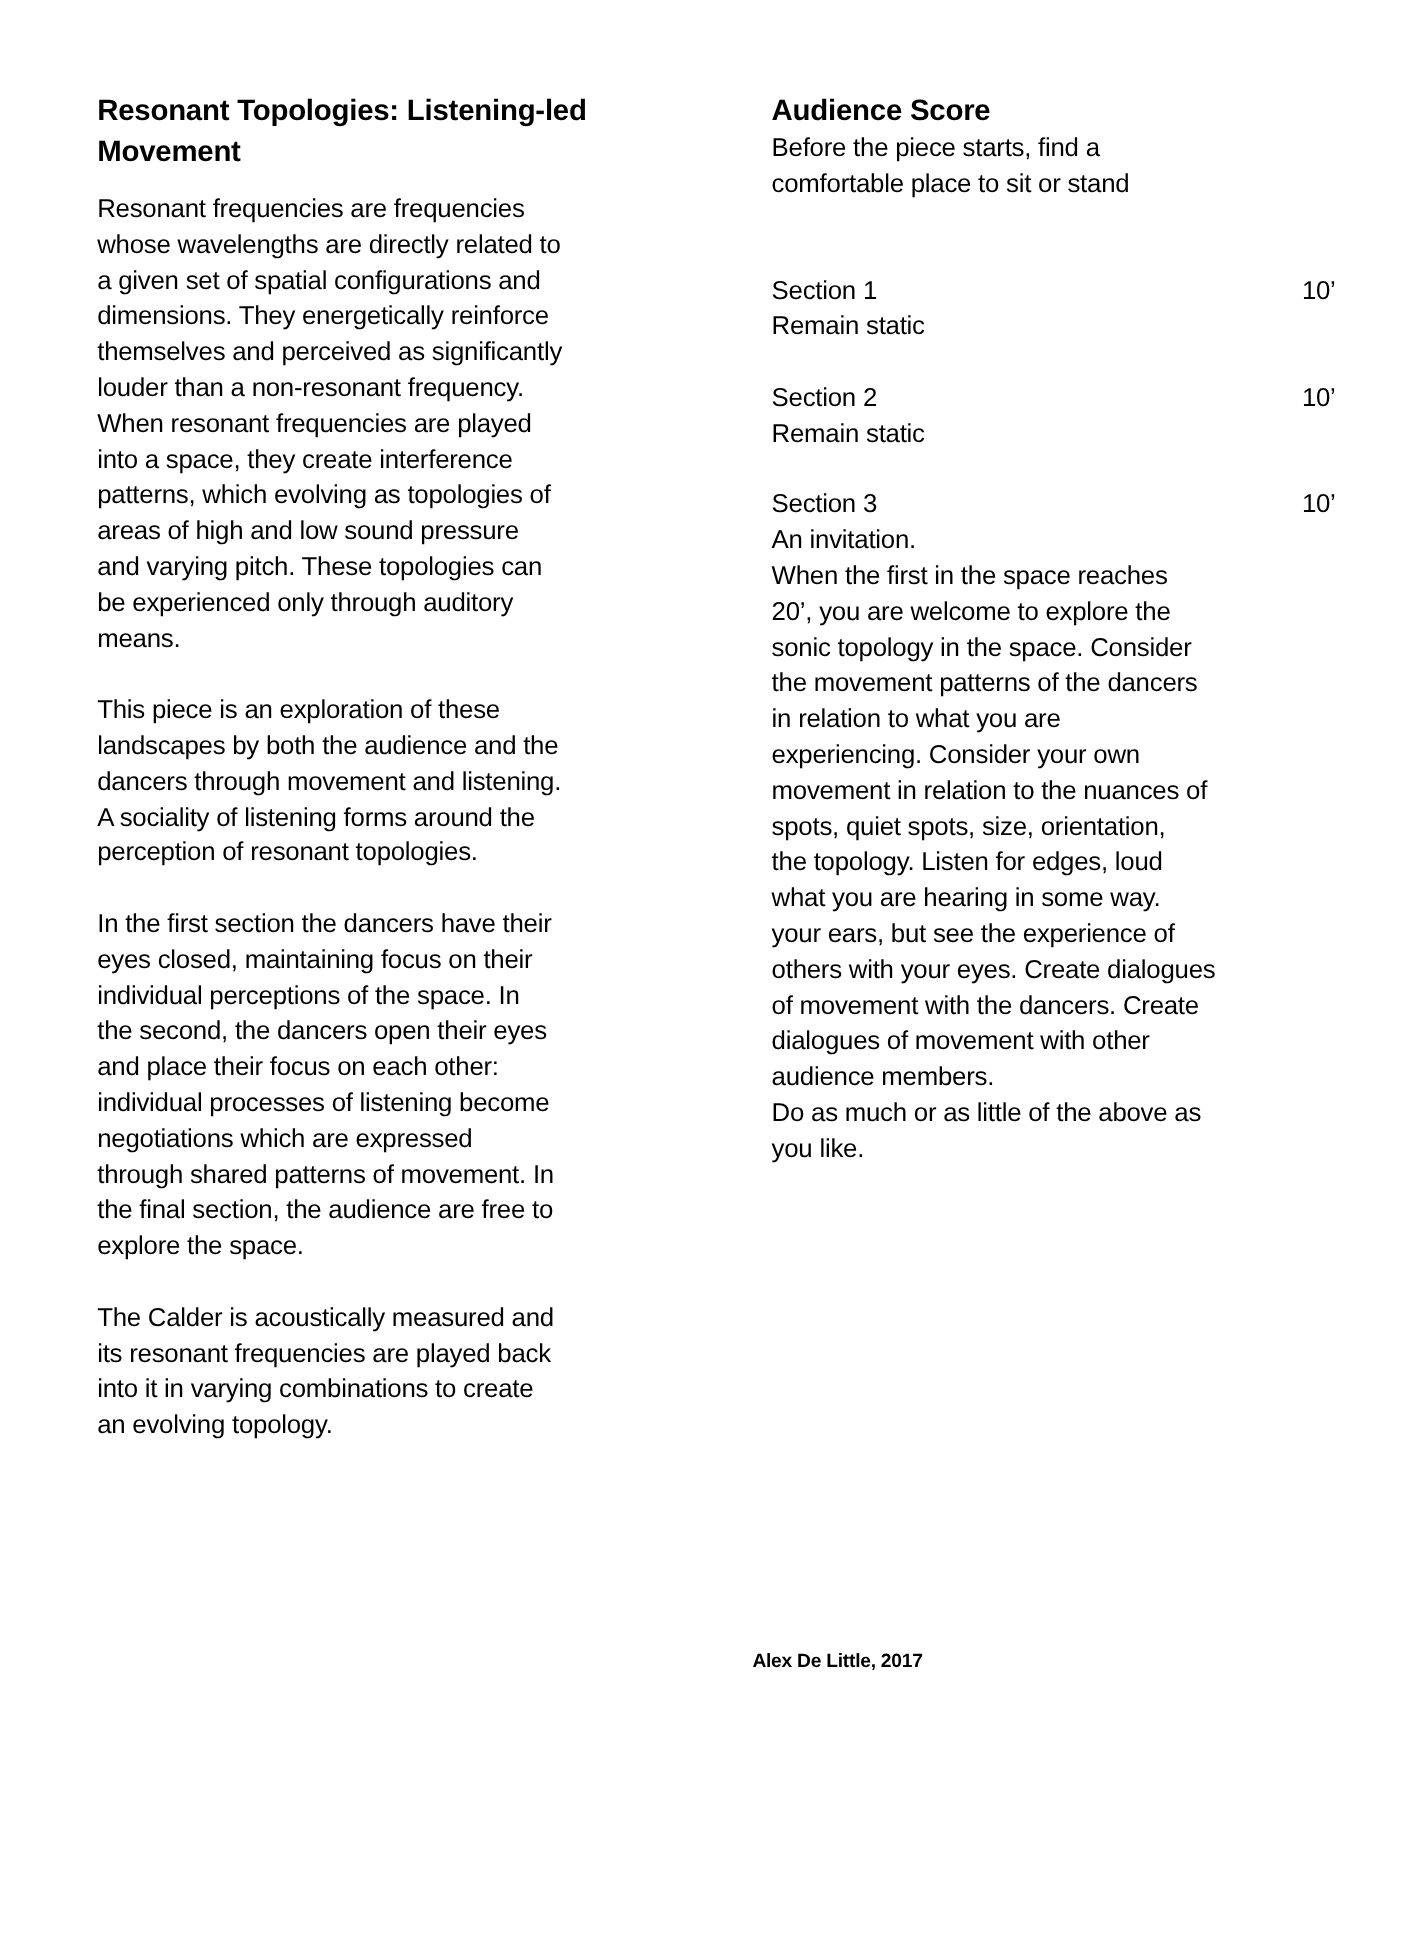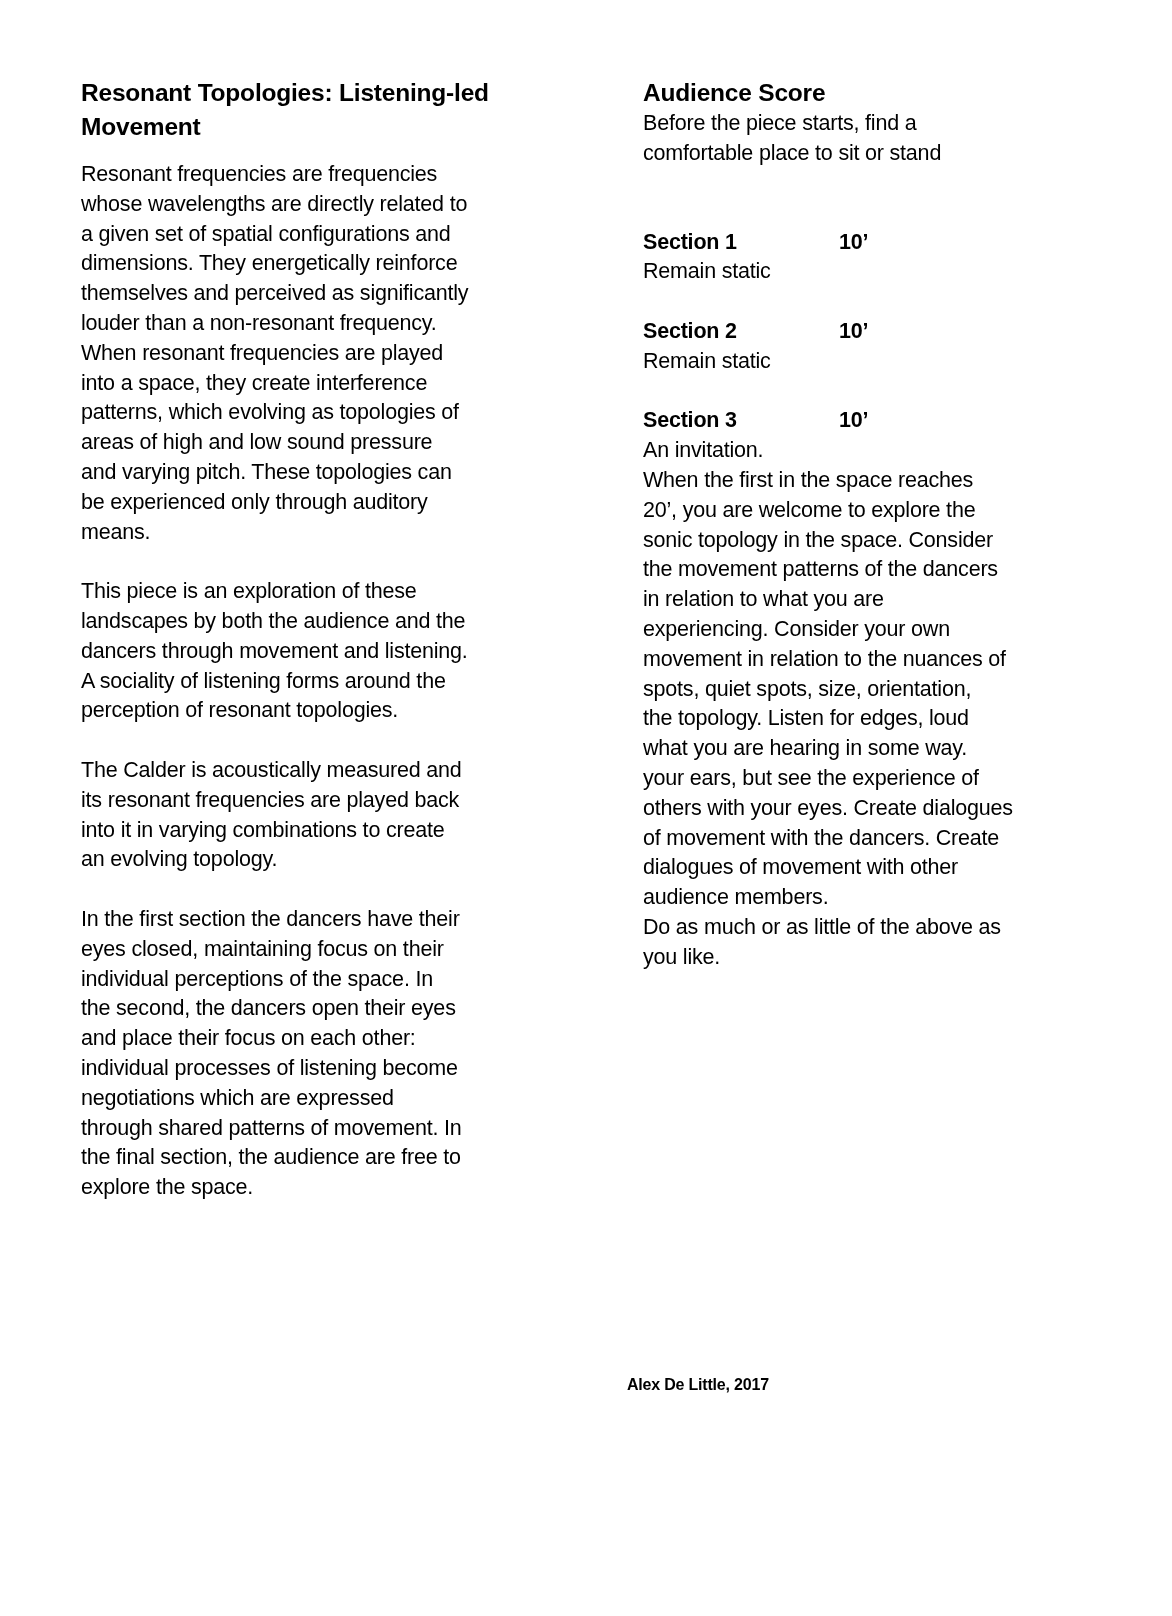--- a/index.html
+++ b/index.html
@@ -16,21 +16,21 @@
     letter-spacing: -0.2px;
   }
   .para {
     font-size: 21.5px; line-height: 29.8px; margin: 0 0 29.8px 0;
     letter-spacing: -0.2px;
   }
   .line { display: block; white-space: nowrap; }
   .r-title { font-weight: bold; font-size: 24.5px; line-height: 33px; margin: 0; letter-spacing: -0.2px; }
   .r-intro { font-size: 21.5px; line-height: 29.8px; margin: 0 0 59px 0; letter-spacing: -0.2px; }
   .section { margin: 0 0 29.8px 0; font-size: 21.5px; line-height: 29.8px; letter-spacing: -0.2px; }
-  .section-head { display: flex; font-weight: bold; }
+  .section-head { display: flex; font-weight: normal; justify-content: space-between; }
   .section-name { width: 196px; }
   .section-dur { }
   .signature {
     position: absolute; left: 627px; top: 1370px;
     font-weight: bold; font-size: 16px; line-height: 30px; letter-spacing: -0.2px;
   }
 </style>
 </head>
 <body>
 
@@ -58,37 +58,37 @@
 
   <p class="para">
     <span class="line">This piece is an exploration of these</span>
     <span class="line">landscapes by both the audience and the</span>
     <span class="line">dancers through movement and listening.</span>
     <span class="line">A sociality of listening forms around the</span>
     <span class="line">perception of resonant topologies.</span>
   </p>
 
   <p class="para">
-    <span class="line">The Calder is acoustically measured and</span>
-    <span class="line">its resonant frequencies are played back</span>
-    <span class="line">into it in varying combinations to create</span>
-    <span class="line">an evolving topology.</span>
-  </p>
-
-  <p class="para">
     <span class="line">In the first section the dancers have their</span>
     <span class="line">eyes closed, maintaining focus on their</span>
     <span class="line">individual perceptions of the space. In</span>
     <span class="line">the second, the dancers open their eyes</span>
     <span class="line">and place their focus on each other:</span>
     <span class="line">individual processes of listening become</span>
     <span class="line">negotiations which are expressed</span>
     <span class="line">through shared patterns of movement. In</span>
     <span class="line">the final section, the audience are free to</span>
     <span class="line">explore the space.</span>
+  </p>
+
+  <p class="para">
+    <span class="line">The Calder is acoustically measured and</span>
+    <span class="line">its resonant frequencies are played back</span>
+    <span class="line">into it in varying combinations to create</span>
+    <span class="line">an evolving topology.</span>
   </p>
 </div>
 
 <div class="col right">
   <h2 class="r-title">Audience Score</h2>
   <p class="r-intro">
     <span class="line">Before the piece starts, find a</span>
     <span class="line">comfortable place to sit or stand</span>
   </p>
 

